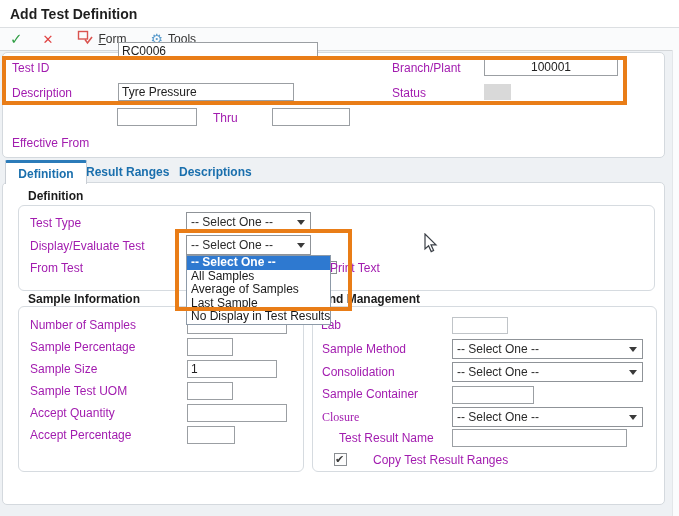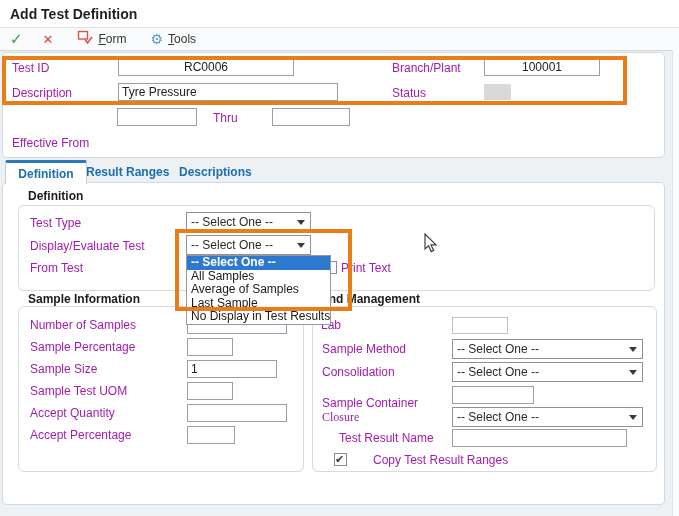--- a/index.html
+++ b/index.html
@@ -85,26 +85,26 @@
     </span>
     <span class="tb-item">
       <span class="gear glyph">⚙</span>
       <span class="menu-label">Tools</span>
     </span>
   </div>
 
   <div class="panel" style="left:2px;top:52px;width:661px;height:104px;"></div>
 
   <span class="lbl" style="left:12px;top:61px;">Test ID</span>
-  <input class="inp" style="left: 118px; top: 58px; width: 176px; text-align: center;" value="RC0006">
+  <input class="inp" style="left: 118px; top: 42px; width: 200px;" value="RC0006">
   <span class="lbl" style="left:392px;top:61px;">Branch/Plant</span>
-  <input class="inp center" style="left: 484px; top: 58px; width: 116px;" value="100001">
+  <input class="inp center" style="left: 484px; top: 58px; width: 134px;" value="100001">
 
   <span class="lbl" style="left:12px;top:86px;">Description</span>
-  <input class="inp" style="left: 118px; top: 83px; width: 220px;" value="Tyre Pressure">
+  <input class="inp" style="left: 118px; top: 83px; width: 176px;" value="Tyre Pressure">
   <span class="lbl" style="left:392px;top:86px;">Status</span>
   <span class="statusbox" style="left:484px;top:84px;"></span>
 
   <span class="lbl" style="left:12px;top:111px;margin-top:25px;">Effective From</span>
   <input class="inp" style="left: 117px; top: 108px; width: 80px;" value="">
   <span class="lbl" style="left:213px;top:111px;">Thru</span>
   <input class="inp" style="left: 272px; top: 108px; width: 78px;" value="">
 
   <div class="hl" style="left:2px;top:56px;width:617px;height:41px;"></div>
 
@@ -126,21 +126,21 @@
   </div>
 
   <span class="lbl" style="left:30px;top:239px;">Display/Evaluate Test</span>
   <div class="sel" style="left:186px;top:235px;width:125px;">
     <span>-- Select One --</span>
     <span class="arr"></span>
   </div>
 
   <span class="lbl" style="left:30px;top:261px;">From Test</span>
   <span class="cb" style="left:324px;top:261px;"></span>
-  <span class="lbl" style="left:341px;top:261px;">Print Text</span>
+  <span class="lbl" style="left:330px;top:261px;">Print Text</span>
 
   <span class="sechdr" style="left:28px;top:292px;">Sample Information</span>
   <div class="grpbox" style="left:18px;top:306px;width:284px;height:164px;"></div>
 
   <span class="lbl" style="left:30px;top:318px;">Number of Samples</span>
   <input class="inp" style="left: 187px; top: 316px; width: 100px;" value="">
 
   <span class="lbl" style="left:30px;top:340px;">Sample Percentage</span>
   <input class="inp" style="left: 187px; top: 338px; width: 46px;" value="">
 
@@ -167,21 +167,21 @@
     <span>-- Select One --</span>
     <span class="arr"></span>
   </div>
 
   <span class="lbl" style="left:322px;top:365px;">Consolidation</span>
   <div class="sel" style="left:452px;top:362px;width:191px;">
     <span>-- Select One --</span>
     <span class="arr"></span>
   </div>
 
-  <span class="lbl" style="left:322px;top:396px;">Sample Container</span>
+  <span class="lbl" style="left:322px;top:387px;">Sample Container</span>
   <input class="inp" style="left: 452px; top: 386px; width: 82px;" value="">
 
   <span class="lbl" style="left:322px;top:410px;font-family:Liberation Serif, serif;">Closure</span>
   <div class="sel" style="left:452px;top:407px;width:191px;">
     <span>-- Select One --</span>
     <span class="arr"></span>
   </div>
 
   <span class="lbl" style="left:339px;top:431px;">Test Result Name</span>
   <input class="inp" style="left: 452px; top: 429px; width: 175px;" value="">

